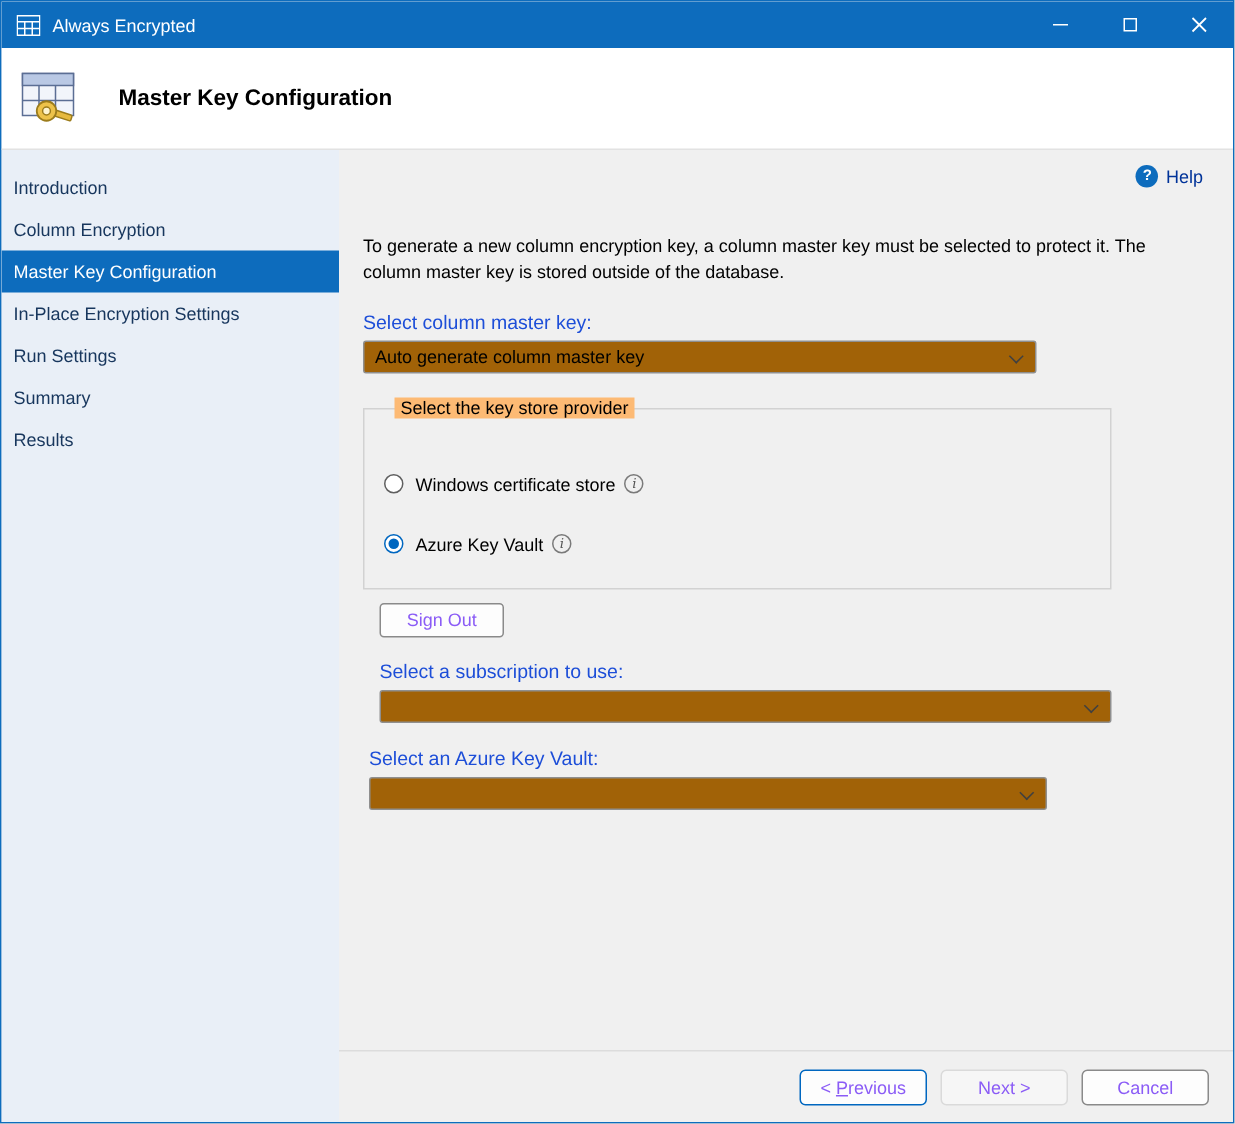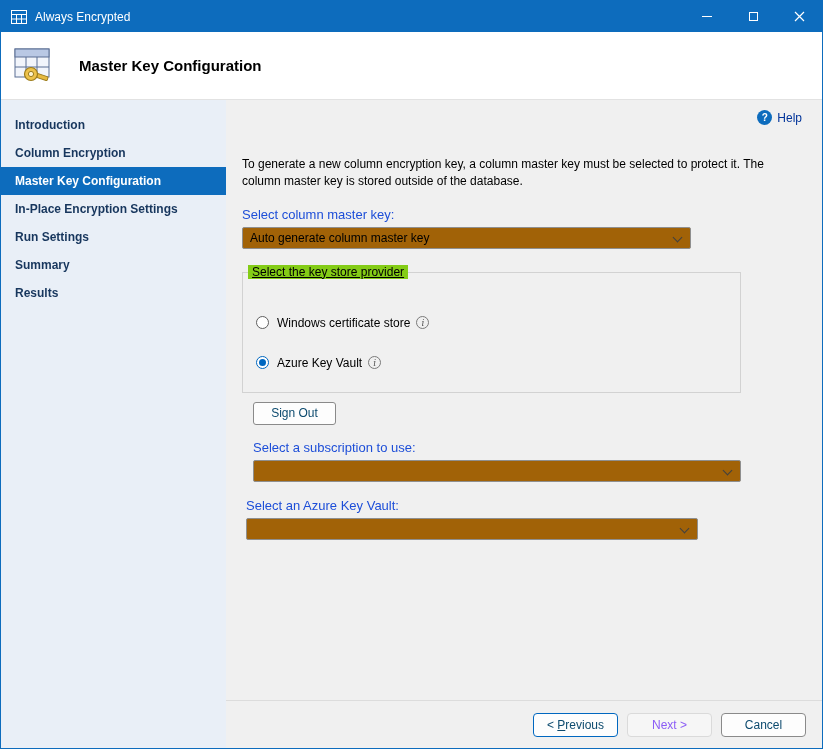--- a/index.html
+++ b/index.html
@@ -32,23 +32,23 @@
     border-bottom:1px solid #e2e2e2;
   }
   .header-icon { margin:0 22px 0 10px; display:flex; }
   .header-title { font-size:15px; font-weight:bold; color:#000; }
 
   
   .body { flex:1; display:flex; min-height:0; }
 
   .sidebar { flex:0 0 225px; background:#e9eff7; padding-top:11px; }
   .nav-item {
-    height:28px; line-height:28px; padding-left:14px;
+    height:28px; line-height:28px; padding-left:8px;
     font-size:12px; color:#17365d; cursor:pointer;
-    white-space:nowrap; overflow:hidden;font-weight:bold;
+    white-space:nowrap; overflow:hidden;
   }
   .nav-item.active { background:#0d6cbd; color:#fff; }
 
   .main { flex:1; display:flex; flex-direction:column; background:#f0f0f0; position:relative; min-width:0; }
 
   .help {
     position:absolute; top:10px; right:20px;
     display:flex; align-items:center; gap:5px;
     font-size:12px; color:#003399; cursor:pointer;
   }
@@ -76,22 +76,22 @@
     border-right:1px solid #404040; border-bottom:1px solid #404040;
     transform:rotate(45deg);
   }
   .combo-master { width:449px; }
 
   .groupbox {
     width:499px; border:1px solid #d2d2d2; position:relative;
     margin-top:23px; padding:27px 0 22px 13px;
   }
   .groupbox-title {
-    position:absolute; top:-8px; left:5px;
-    background:#84cc16; padding:0 4px; font-size:12px; color:#000;text-decoration:underline;
+    position:absolute; top:-8px; left:20px;
+    background:#fdba74; padding:0 4px; font-size:12px; color:#000;
   }
   .radio-row { display:flex; align-items:center; font-size:12px; color:#000; cursor:default;margin-top:16px; }
   .radio-row.first { margin-bottom:26px; }
   .radio {
     width:13px; height:13px; border-radius:50%;
     border:1px solid #5f5f5f; background:#fff; margin-right:8px;
   }
   .radio.selected { border:1px solid #0067c0; position:relative; }
   .radio.selected::after {
     content:""; position:absolute; left:2px; top:2px; right:2px; bottom:2px;
@@ -103,21 +103,21 @@
     font-size:9px; font-style:italic; font-family:"DejaVu Serif", serif;
     display:inline-flex; align-items:center; justify-content:center;
   }
 
   .signin { font-size:12px; margin:22px 0 0 11px; color:#000; }
   .link { color:#0563c1; text-decoration:underline; cursor:pointer; }
 
   .btn {
     font-family:"Liberation Sans", sans-serif; font-size:12px;
     background:#fdfdfd; border:1px solid #8a8a8a; border-radius:3px;
-    height:23px; color:#0c4a6e; cursor:pointer;
+    height:23px; color:#8b5cf6; cursor:pointer;
   }
   .btn-signout { width:83px; margin:9px 0 0 11px; display:block; }
 
   .lbl-sub { margin:15px 0 5px 11px; }
   .combo-sub { width:488px; margin-left:11px; }
   .lbl-vault { margin:16px 0 5px 4px; }
   .combo-vault { width:452px; margin-left:4px; }
 
   
   .footer {

